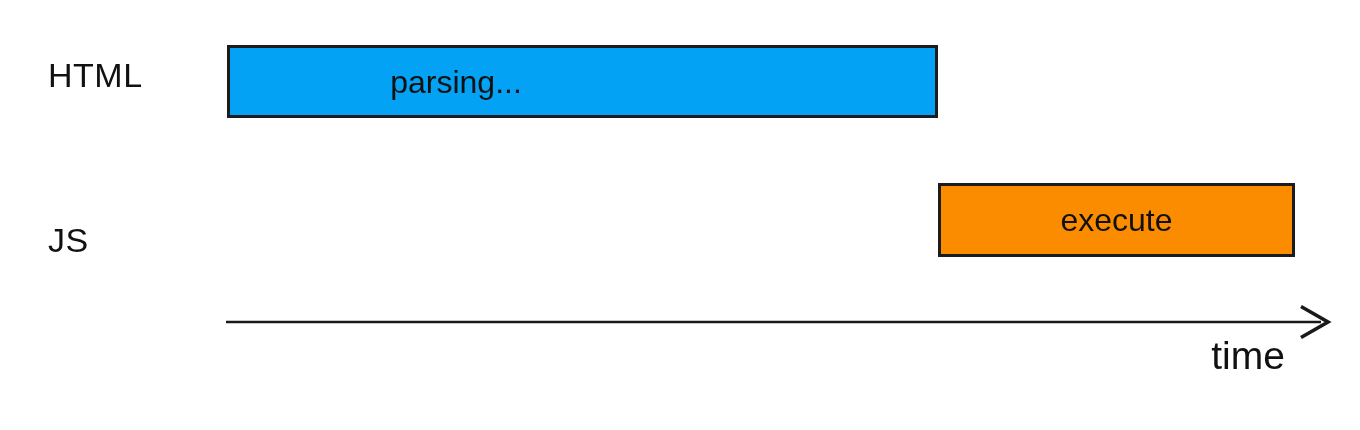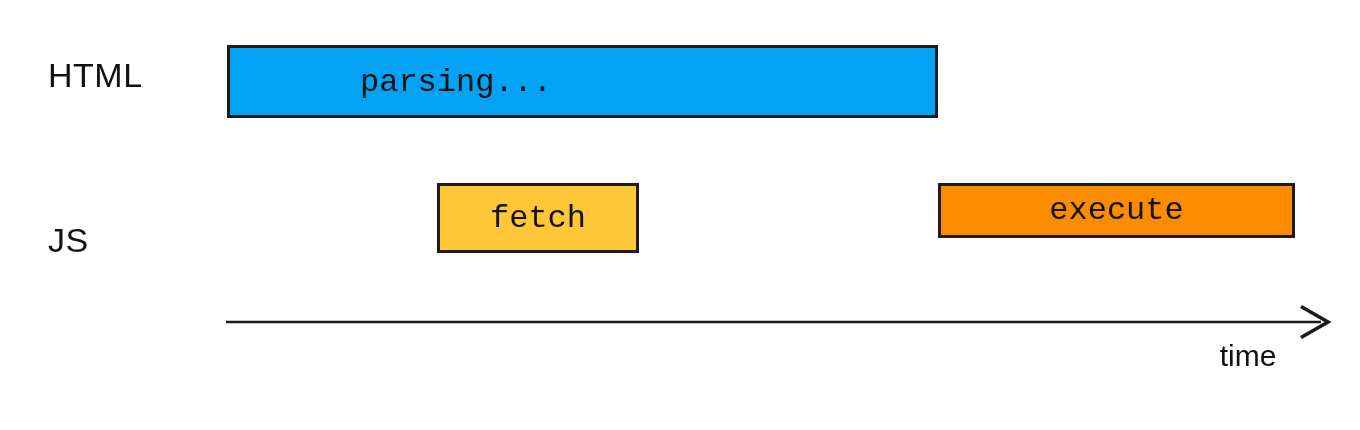--- a/index.html
+++ b/index.html
@@ -26,25 +26,24 @@
   .label-js   { left: 48px; top: 190px; margin-top: 32px; }
 
   .bar {
     position: absolute;
     box-sizing: border-box;
     border: 3px solid #1c1c1c;
     display: flex;
     align-items: center;
     justify-content: center;
     font-size: 32px;
-    font-family: Liberation Mono, monospace;
   }
   .bar-html    { left: 227px; top: 45px;  width: 711px; height: 73px; }
   .bar-fetch   { left: 437px; top: 183px; width: 202px; height: 70px; }
-  .bar-execute { left: 938px; top: 183px; width: 357px; height: 55px; }
+  .bar-execute { left: 938px; top: 183px; width: 357px; height: 74px; }
 
   .bar-html .parsing-text {
     position: absolute;
     left: 226px;
     top: 50%;
     transform: translate(-50%, -50%);
     white-space: nowrap;
   }
   .bar-html .done-text {
     position: absolute;
@@ -58,40 +57,37 @@
     position: absolute;
     left: 0;
     top: 0;
     pointer-events: none;
   }
   .time-label {
     position: absolute;
     left: 1248px;
     top: 338px;
     transform: translateX(-50%);
-    font-size: 30px;
+    font-size: 39px;
     line-height: 36px;
   }
 </style>
 </head>
 <body>
 
 <div class="canvas">
 
   <div class="row-label label-html">HTML</div>
 
   <div class="bar bar-html" style="background-color: rgb(3, 162, 244); border-color: rgb(28, 28, 28); color: rgb(17, 17, 17);">
     <span class="parsing-text">parsing...</span>
   </div>
 
   <div class="row-label label-js">JS</div>
 
-  <div class="bar bar-fetch" style="background-color: rgb(255, 198, 55); border-color: rgb(28, 28, 28); color: rgb(17, 17, 17);">
-    <span>fetch</span>
-  </div>
 
   <div class="bar bar-execute" style="background-color: rgb(251, 140, 0); border-color: rgb(28, 28, 28); color: rgb(17, 17, 17);">
     <span>execute</span>
   </div>
 
   <svg class="axis-svg" width="1360" height="430" viewBox="0 0 1360 430">
     <line x1="226" y1="322" x2="1321" y2="322" stroke-width="2.6" style="stroke: rgb(26, 26, 26);"></line>
     <polyline points="1301,306.5 1328,322 1301,337.5" fill="none" stroke-width="3.6" style="stroke: rgb(26, 26, 26);"></polyline>
   </svg>
 

